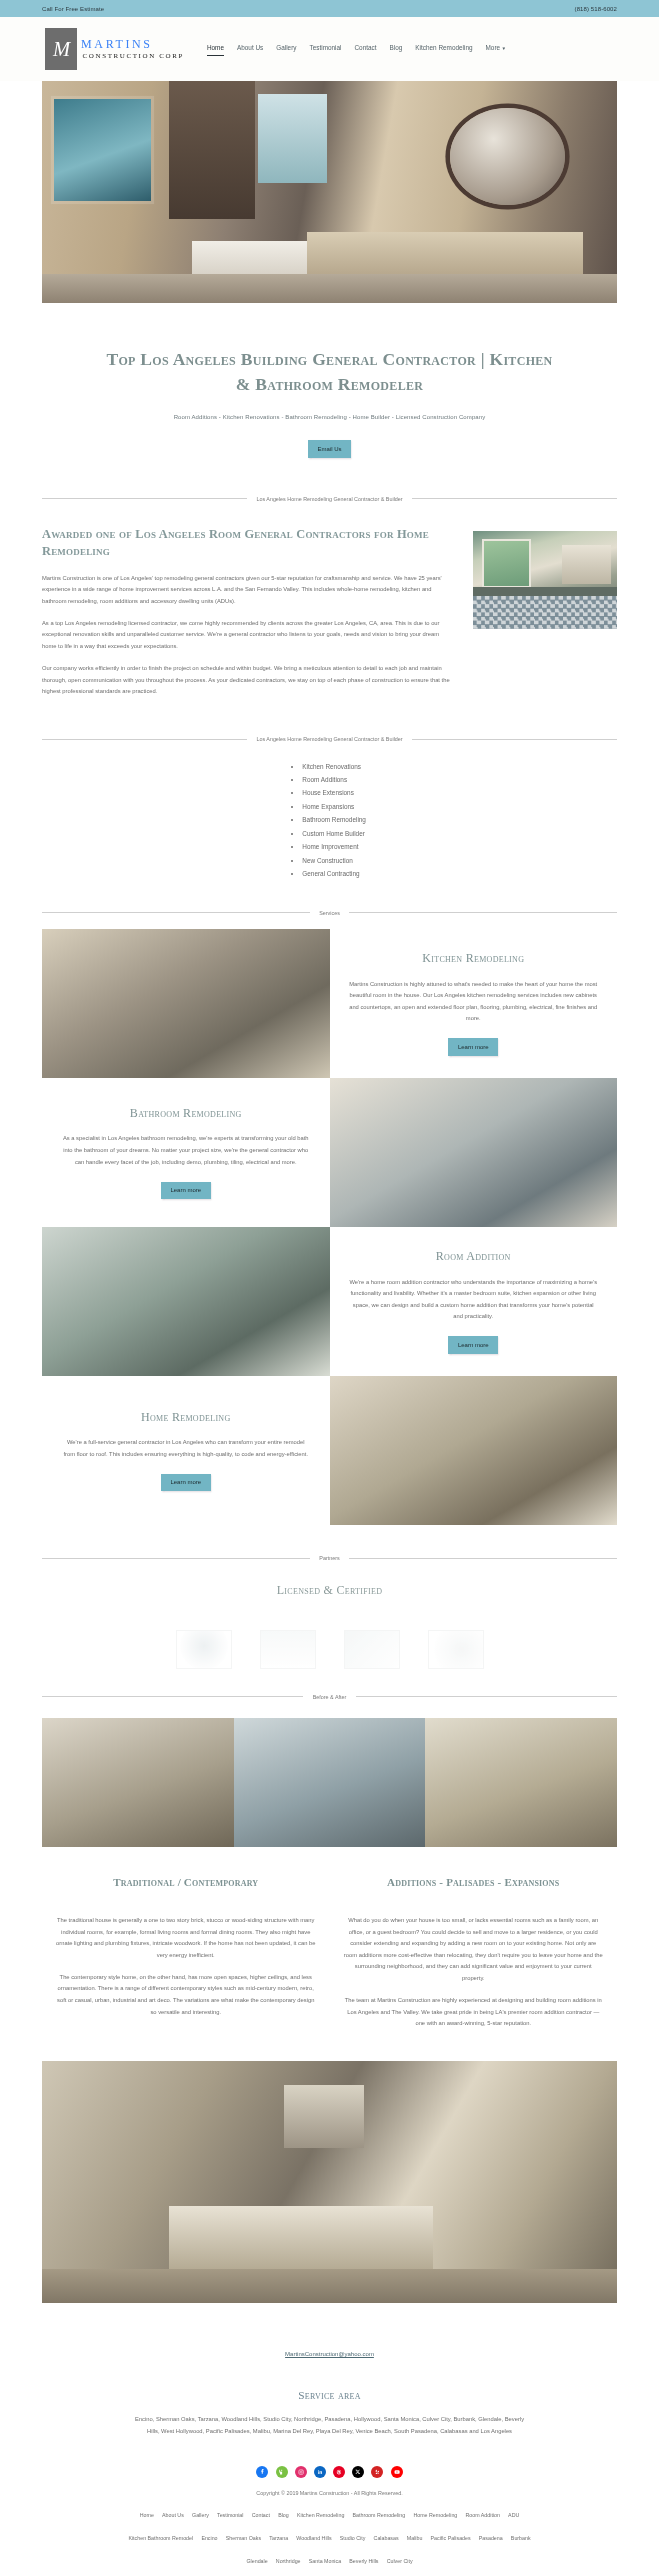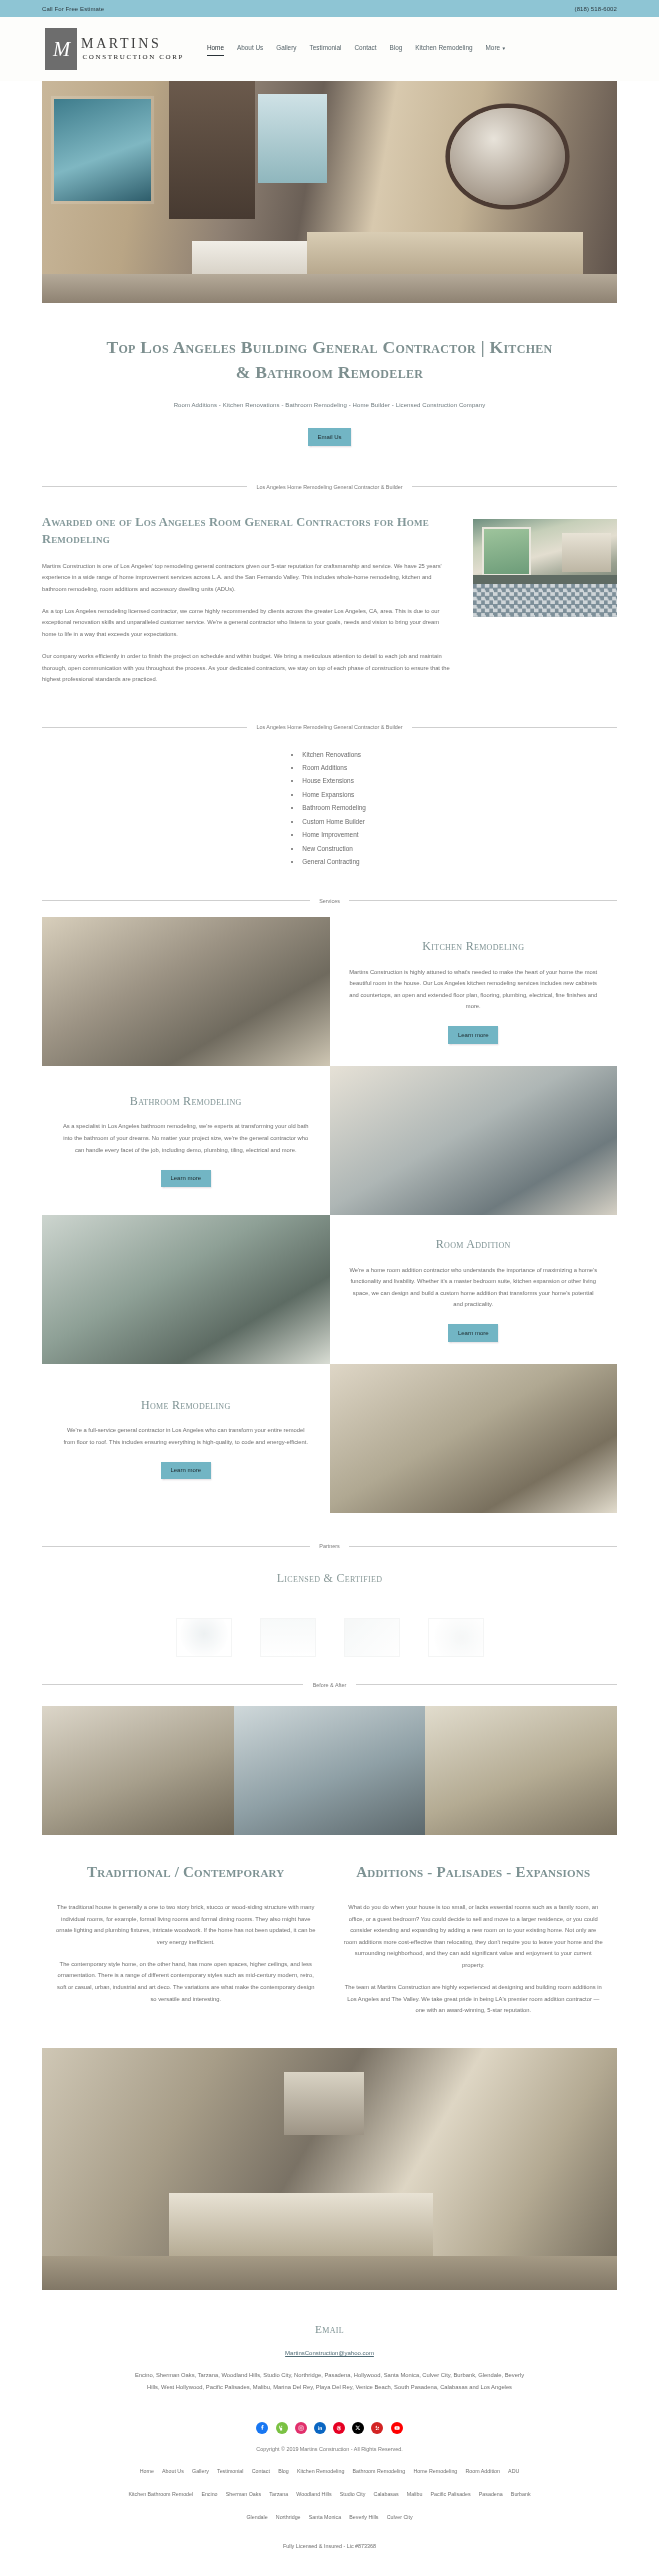--- a/index.html
+++ b/index.html
@@ -40,23 +40,23 @@
     width: 32px; height: 42px;
     background: #6d6d6d;
     display: flex; align-items: center; justify-content: center;
     font-family: "Liberation Serif", serif;
     font-size: 20.6px; color: #ffffff; font-style: italic;
     letter-spacing: -1px;
   }
   .logo-text { padding-left: 4.1px; line-height: 1; }
   .logo-name {
     font-family: "Liberation Serif", serif;
-    font-size: 14px;
+    font-size: 12px;
     letter-spacing: 2.6px;
-    color: #404040;
+    color: #3b82f6;
   }
   .logo-sub {
     font-family: "Liberation Serif", serif;
     font-size: 7px;
     letter-spacing: 1.6px;
     color: #1b1b1b;
     padding-left: 1.5px;
     margin-top: 2.1px;
   }
   .mainnav {
@@ -103,21 +103,21 @@
   
   .hero-text { padding: 32px 0 0; text-align: center; }
   .hero-title {
     font-family: "Liberation Serif", serif;
     font-size: 17.5px;
     line-height: 1.42;
     color: #7d8f8f;
     font-variant: small-caps;
     letter-spacing: 0.3px;
     max-width: 453px;
-    margin: 0 auto;
+    margin: 12px auto;
   }
   .hero-sub {
     margin-top: 17px;
     font-size: 6px;
     color: #6e7a7e;
     letter-spacing: 0.1px;
   }
   .btn-teal {
     display:inline-block;
     background:#72b5c4;
@@ -250,24 +250,24 @@
   .ba3{background:linear-gradient(160deg,#e1dccd,#b4ab93 55%,#7b7260);}
 
   
   .twocol {
     display:flex; gap: 0; margin: 29px 42px 0;
   }
   .twocol .col { flex:1; padding: 0 13.4px; text-align:center; }
   .twocol h3 {
     font-family:"Liberation Serif", serif;
     font-variant:small-caps;
-    font-size: 15px;
+    font-size: 11px;
     color:#7d9293;
     letter-spacing:0.2px;
-    margin-bottom: 21px;
+    margin-bottom: 27px;
   }
   .twocol p { font-size: 5.8px; line-height: 2.0; color:#6e6e6e; margin-bottom:10.3px; }
 
   
   .wide-img {
     margin: 20.6px 42px 0;
     height: 242px;
     background:linear-gradient(120deg,#cfc7b5 0%,#a79d88 25%,#7a7265 45%,#ded6c4 62%,#b3a992 80%,#6f6758 100%);
     position:relative;overflow:hidden;
   }
@@ -489,22 +489,22 @@
   </div>
 </div>
 
 <div class="wide-img">
   <div class="w-hood"></div>
   <div class="w-island"></div>
   <div class="w-floor"></div>
 </div>
 
 <div class="contact-block">
-  <div class="contact-h2">Email</div>
   <a href="#" class="email-link">MartinsConstruction@yahoo.com</a>
+  <div class="service-area-h2">Service area</div>
   <div class="service-area-p">Encino, Sherman Oaks, Tarzana, Woodland Hills, Studio City, Northridge, Pasadena, Hollywood, Santa Monica, Culver City, Burbank, Glendale, Beverly Hills, West Hollywood, Pacific Palisades, Malibu, Marina Del Rey, Playa Del Rey, Venice Beach, South Pasadena, Calabasas and Los Angeles</div>
 </div>
 
 <div class="social">
   <div class="si" style="background:#1877f2">
     <svg width="6.7" height="6.7" viewBox="0 0 24 24" fill="#fff">
         <path d="M13.5 21v-8h2.7l.4-3h-3.1V8.1c0-.9.3-1.5 1.5-1.5h1.7V4c-.3 0-1.3-.1-2.5-.1-2.5 0-4.2 1.5-4.2 4.3V10H7.3v3h2.7v8h3.5z"></path>
       </svg>
   </div>
   <div class="si" style="background:#7ac143">

